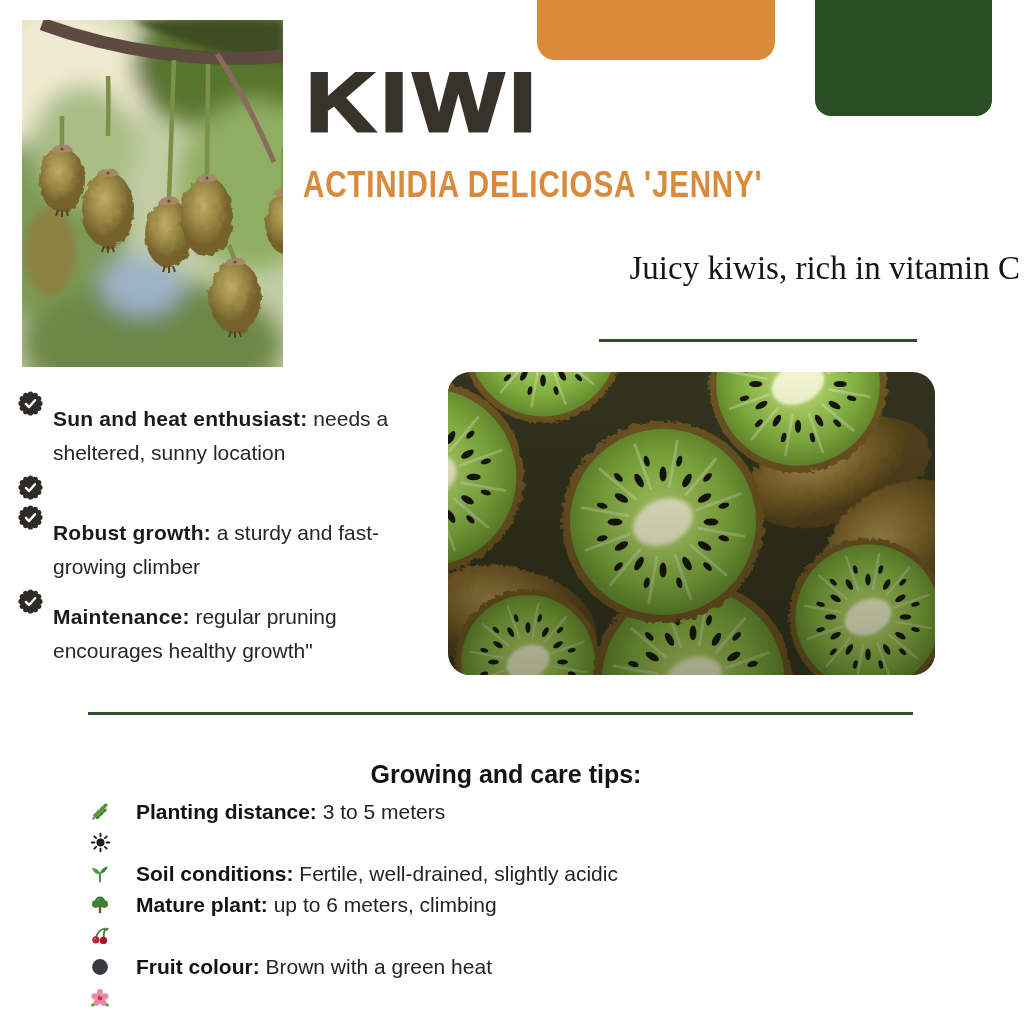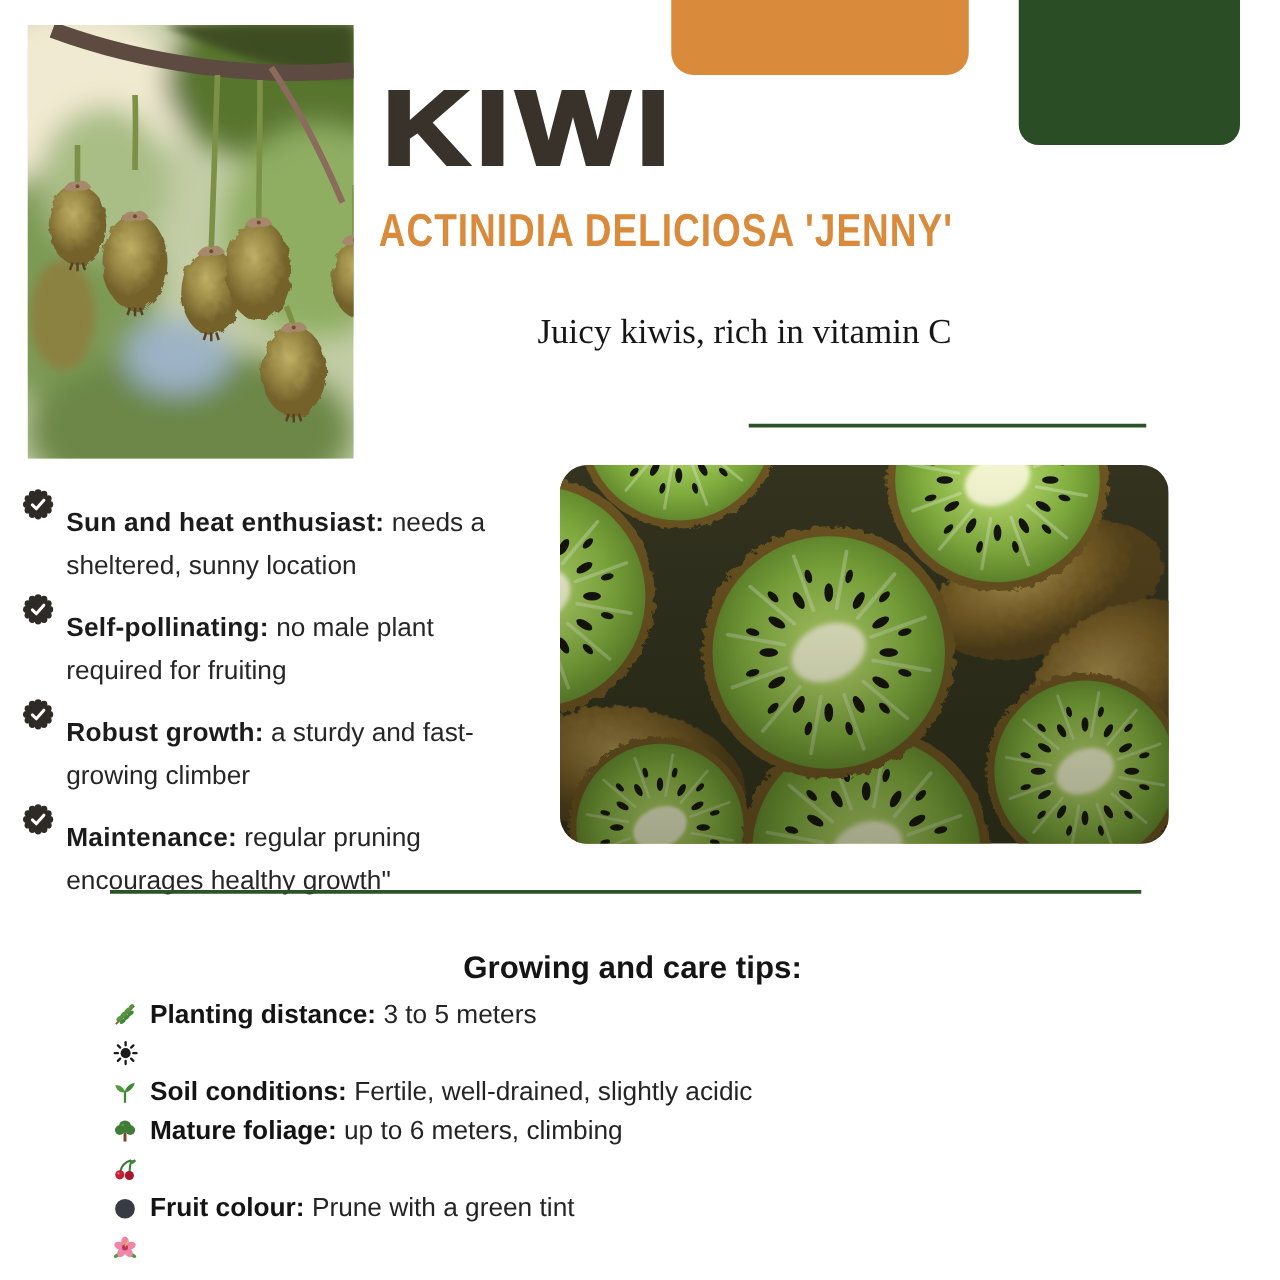--- a/index.html
+++ b/index.html
@@ -24,40 +24,40 @@
     font-size:84px;font-weight:bold;color:#38322a;letter-spacing:5px;
     -webkit-text-stroke:3px #38322a;
     transform:scaleX(1.14);transform-origin:left top;white-space:nowrap;
   }
   .subtitle{
     position:absolute;left:303px;top:165px;margin:0;line-height:1.1;
     font-size:37px;font-weight:bold;color:#d98a3b;letter-spacing:1px;
     transform:scaleX(.8);transform-origin:left top;white-space:nowrap;
   }
   .quote{
-    position:absolute;left:430px;top:250px;width:590px;margin:0;text-align:left;
-    font-family:"Liberation Serif",serif;font-size:28px;color:#161616;
+    position:absolute;left:430px;top:250px;width:590px;margin:0;text-align:right;
+    font-family:"Liberation Serif",serif;font-size:33px;color:#161616;
   }
   .quote-line{position:absolute;left:599px;top:339px;width:318px;height:3px;background:#2d5128;}
 
   
   .features{position:absolute;left:18px;top:386px;width:404px;}
   .feature{display:flex;align-items:flex-start;}
   .badge{flex:0 0 25px;height:25px;margin-top:5px;}
   .badge svg{display:block;}
   .ftext{margin:16px 0 0 10px;width:352px;font-size:21px;line-height:34px;color:#262626;}
   .ftext b{color:#1b1b1b;letter-spacing:.2px;}
 
   
   .divider{position:absolute;left:88px;top:712px;width:825px;height:3px;background:#2d5128;}
   .tips{position:absolute;left:88px;top:760px;width:836px;}
   .tips h3{margin:0 0 7px 0;text-align:center;font-size:25px;color:#141414;}
   .tip{display:flex;align-items:center;height:31px;}
   .ticon{flex:0 0 24px;height:24px;display:flex;align-items:center;justify-content:center;margin-right:8px;}
-  .tip p{margin:0;font-size:21px;color:#242424;white-space:nowrap;}
+  .tip p{margin:16px;font-size:21px;color:#242424;white-space:nowrap;}
   .tip b{color:#141414;}
 </style>
 </head>
 <body>
 
 <div class="canvas">
 
   <div class="rect-orange"></div>
   <div class="rect-green"></div>
 
@@ -175,21 +175,20 @@
               <circle cx="3" cy="12" r="2.6"></circle>
               <circle cx="4.2" cy="7.5" r="2.6"></circle>
               <circle cx="7.5" cy="4.2" r="2.6"></circle>
               <circle cx="12" cy="3" r="2.6"></circle>
               <circle cx="16.5" cy="4.2" r="2.6"></circle>
               <circle cx="19.8" cy="7.5" r="2.6"></circle>
             </g>
           <path d="M7.6 12.4 l3 3 l5.8 -6.6" stroke="#fff" stroke-width="2.3" fill="none" stroke-linecap="round" stroke-linejoin="round"></path>
         </svg>
       </span>
-      <p class="ftext"><b>Self-pollinating:</b> <span>no male plant required for fruiting</span></p>
     </div>
 
     <div class="feature">
       <span class="badge">
         <svg width="25" height="25" viewBox="0 0 24 24">
             <g fill="#2e2b26">
           <circle cx="12" cy="12" r="9"></circle>
               <circle cx="21" cy="12" r="2.6"></circle>
               <circle cx="19.8" cy="16.5" r="2.6"></circle>
               <circle cx="16.5" cy="19.8" r="2.6"></circle>
@@ -378,21 +377,21 @@
     <div class="tip">
       <span class="ticon">
         <svg width="22" height="22" viewBox="0 0 24 24">
           <rect x="10.7" y="13" width="2.6" height="8" fill="#7b4a2a"></rect>
           <circle cx="12" cy="8" r="5.4" fill="#3f7d36"></circle>
           <circle cx="7.4" cy="11" r="4.2" fill="#3f7d36"></circle>
           <circle cx="16.6" cy="11" r="4.2" fill="#3f7d36"></circle>
           <circle cx="10" cy="6.5" r="1.1" fill="#5ea44f"></circle>
         </svg>
       </span>
-      <p><b>Mature foliage:</b> <span>up to 6 meters, climbing</span></p>
+      <p><b>Mature plant:</b> <span>up to 6 meters, climbing</span></p>
     </div>
 
 
     <div class="tip">
       <span class="ticon">
         <svg width="22" height="22" viewBox="0 0 24 24">
           <g stroke="#3d7a37" stroke-width="1.8" fill="none">
             <path d="M8 13 C9 8 12.5 5 17.5 3.5"></path>
             <path d="M16 13.5 C16 9 16.8 6 17.5 3.5"></path>
           </g>
@@ -403,21 +402,21 @@
         </svg>
       </span>
     </div>
 
     <div class="tip">
       <span class="ticon">
         <svg width="22" height="22" viewBox="0 0 24 24">
           <circle cx="12" cy="12" r="8.6" fill="#383c42"></circle>
         </svg>
       </span>
-      <p><b>Fruit colour:</b> <span>Prune with a green tint</span></p>
+      <p><b>Fruit colour:</b> <span>Brown with a green heat</span></p>
     </div>
 
     <div class="tip">
       <span class="ticon">
         <svg width="22" height="22" viewBox="0 0 24 24">
           <ellipse cx="5" cy="19" rx="3" ry="1.6" transform="rotate(-30 5 19)" fill="#4e9b3f"></ellipse>
           <ellipse cx="19" cy="19" rx="3" ry="1.6" transform="rotate(30 19 19)" fill="#4e9b3f"></ellipse>
           <g fill="#ef86a7">
             <ellipse cx="12" cy="6.8" rx="3.3" ry="4.5"></ellipse>
             <ellipse cx="12" cy="6.8" rx="3.3" ry="4.5" transform="rotate(72 12 12)"></ellipse>

